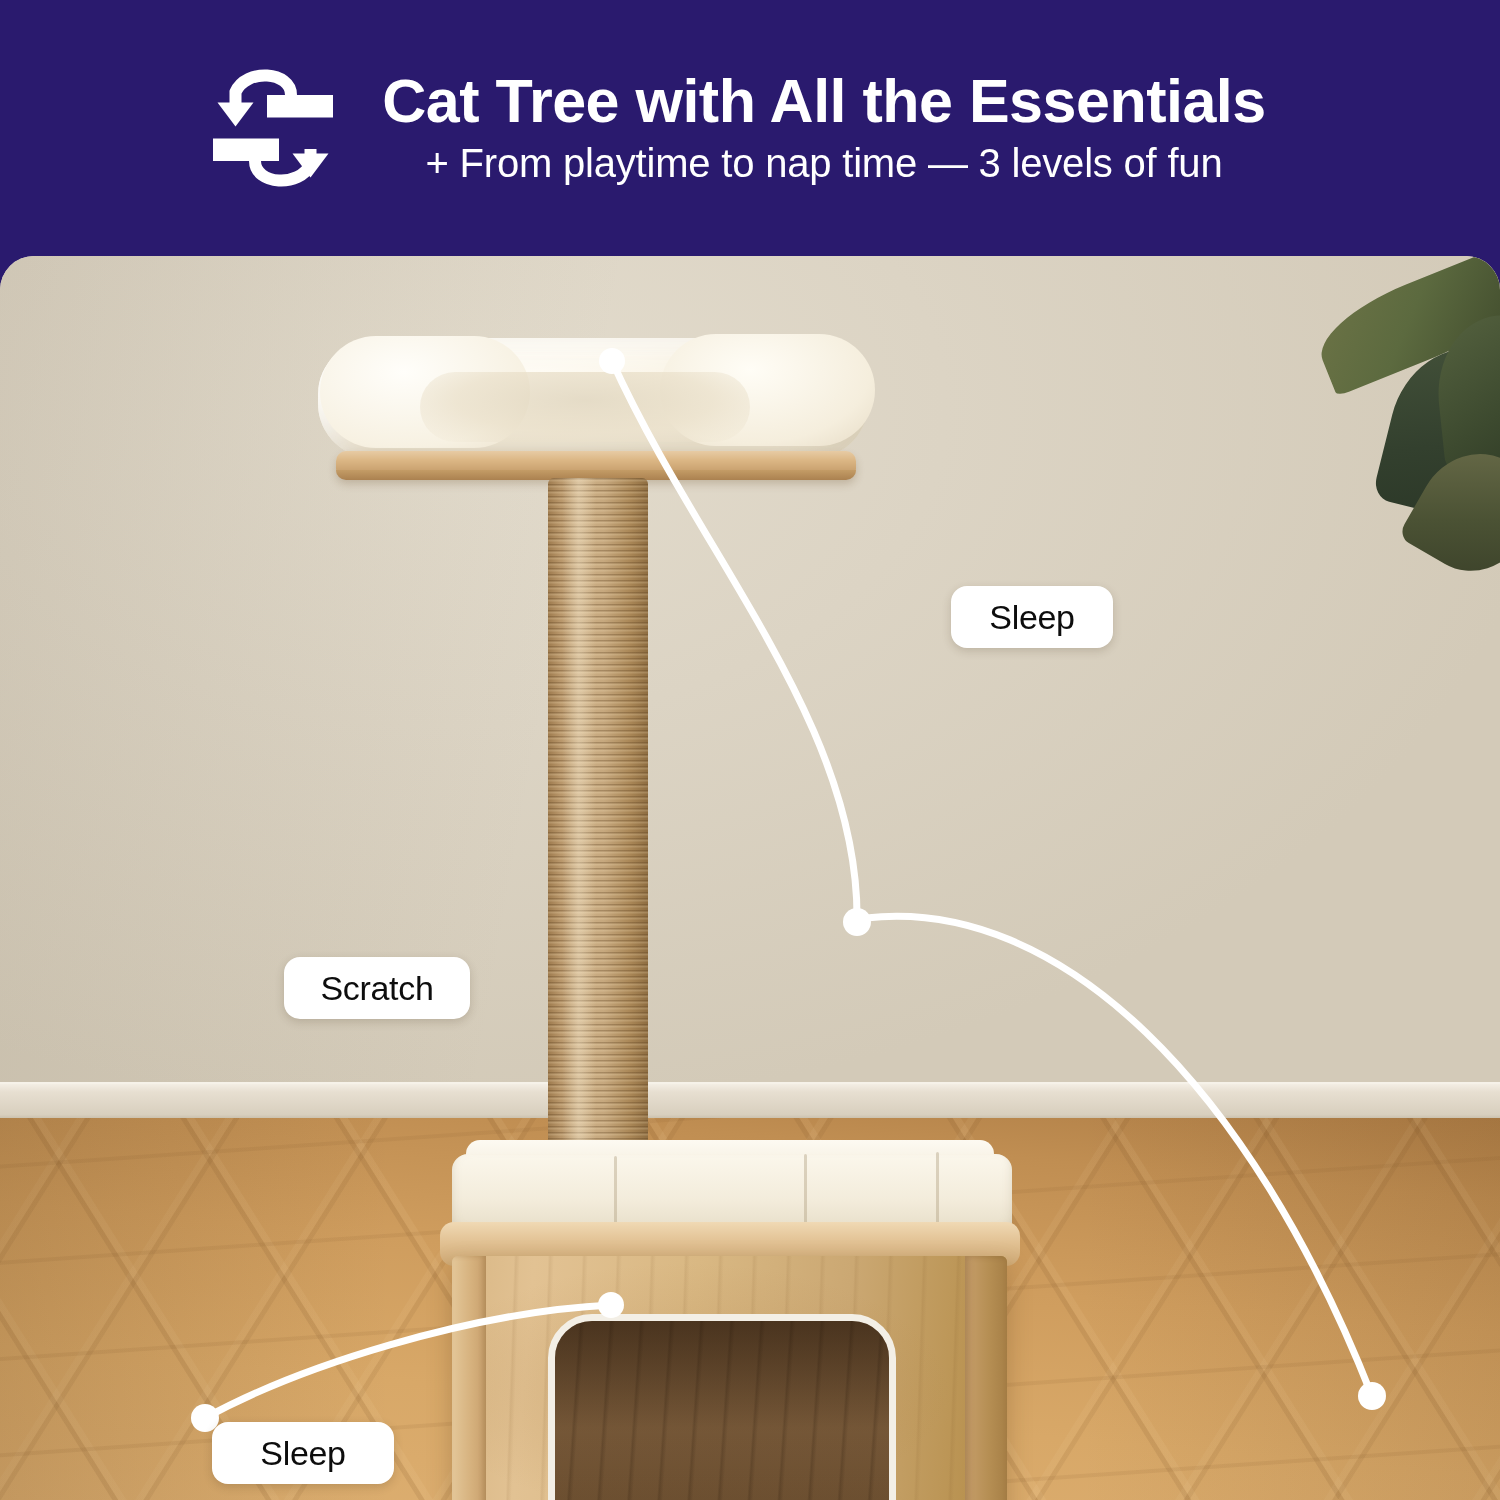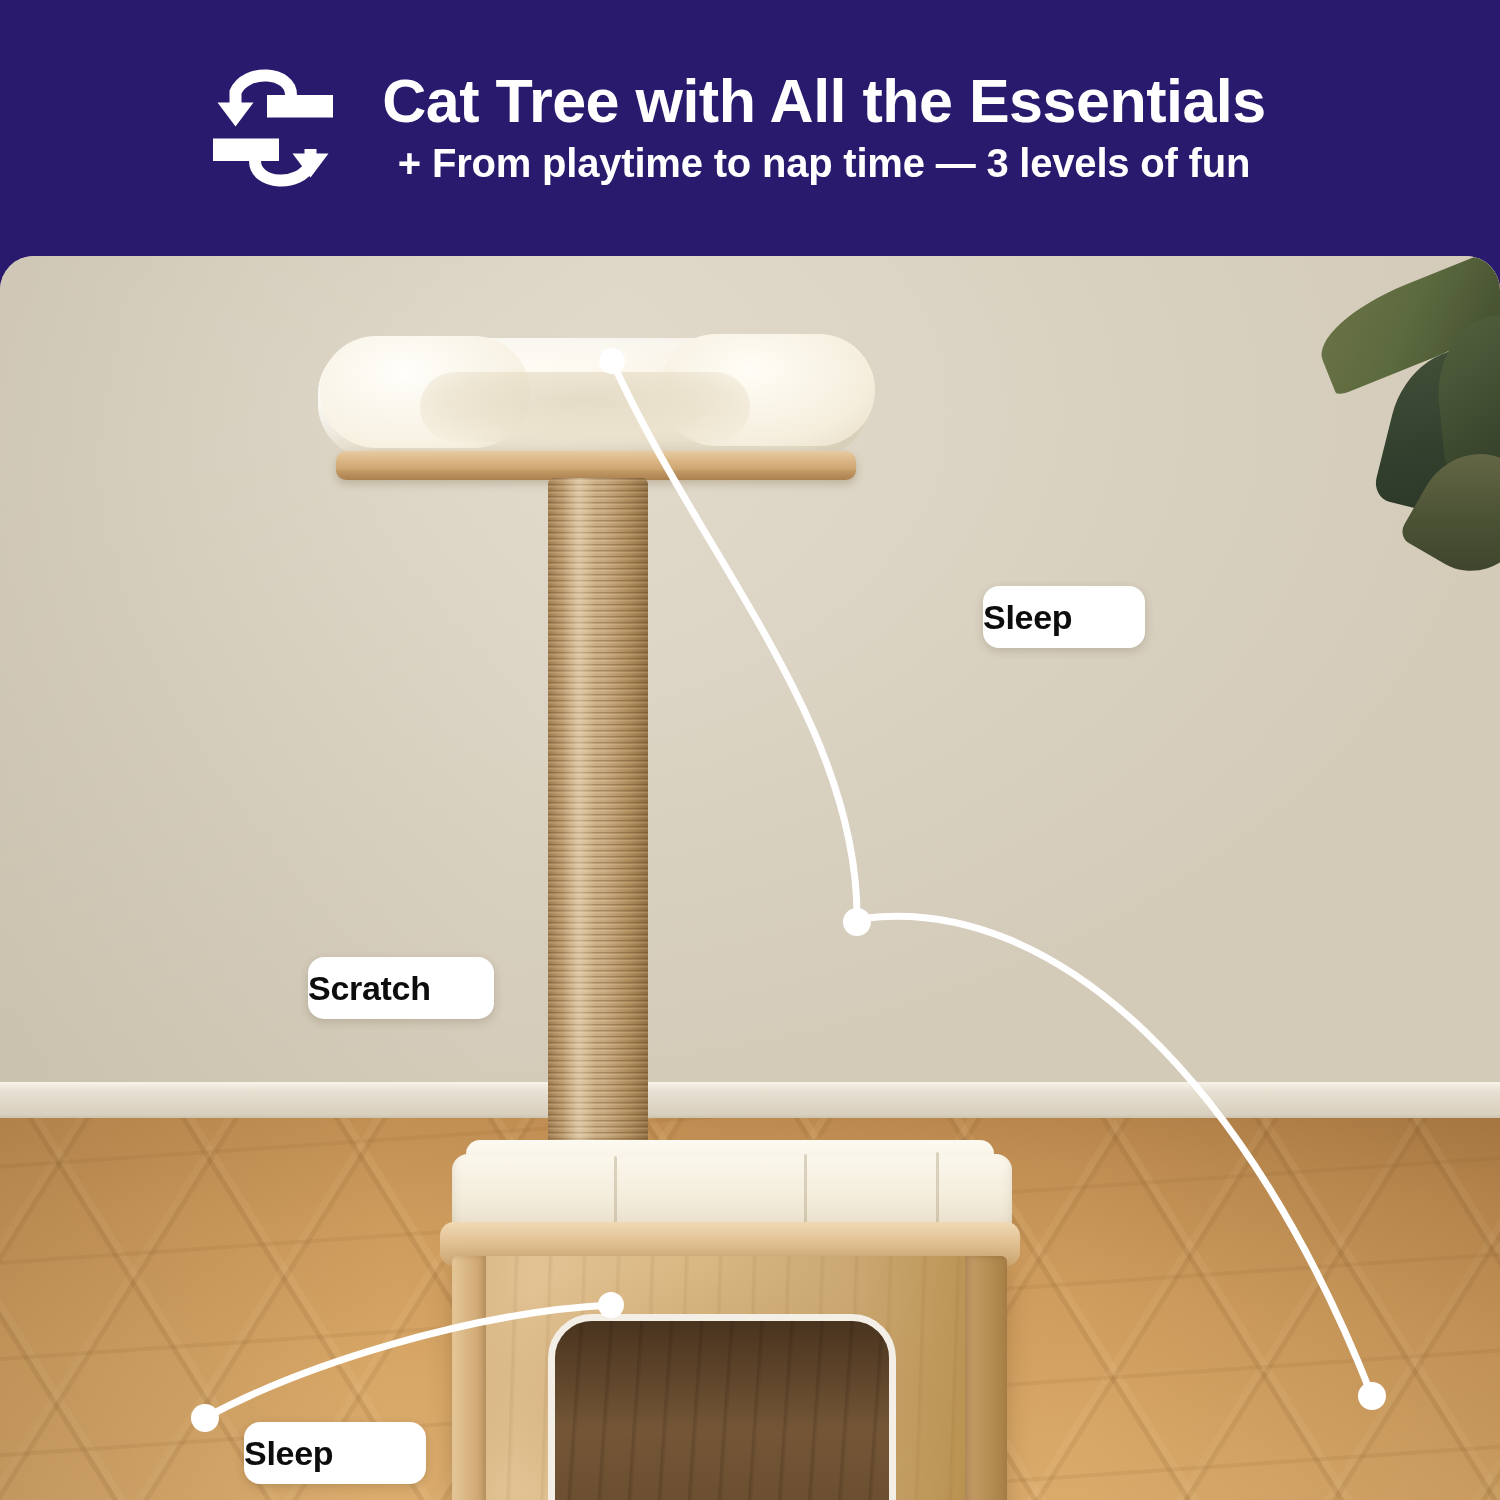--- a/index.html
+++ b/index.html
@@ -58,21 +58,21 @@
     font-weight: bold;
     letter-spacing: -0.5px;
     line-height: 1.08;
     white-space: nowrap;
     text-align: center;
   }
   .subline {
     color: #ffffff;
     font-family: "Liberation Sans", sans-serif;
     font-size: 40px;
-    font-weight: bold;
+    font-weight: normal;
     letter-spacing: -0.2px;
     line-height: 1.2;
     margin-top: 4px;
     white-space: nowrap;
     text-align: center;
   }
 
   
   .photo-stage {
     position: absolute;
@@ -343,28 +343,28 @@
     width: 1500px; height: 1244px;
     pointer-events: none;
   }
   .chip {
     position: absolute;
     background: #ffffff;
     border-radius: 16px;
     box-shadow: 0 3px 10px rgba(60,45,20,0.18);
     color: #0d0d0d;
     font-family: "Liberation Sans", sans-serif;
-    font-weight: bold;
+    font-weight: normal;
     display: flex;
     align-items: center;
+    justify-content: center;
     letter-spacing: -0.3px;
-    margin-left: 32px;
   }
   .chip-sleep   { left: 951px; top: 330px;  width: 162px; height: 62px; font-size: 34px; }
-  .chip-scratch { left: 276px; top: 701px;  width: 186px; height: 62px; font-size: 34px; }
+  .chip-scratch { left: 284px; top: 701px;  width: 186px; height: 62px; font-size: 34px; }
   .chip-rest    { left: 212px; top: 1166px; width: 182px; height: 62px; font-size: 34px; }
 </style>
 </head>
 <body>
 
 <div class="poster">
 
   <div class="header-band">
     <div class="header-inner">
 

